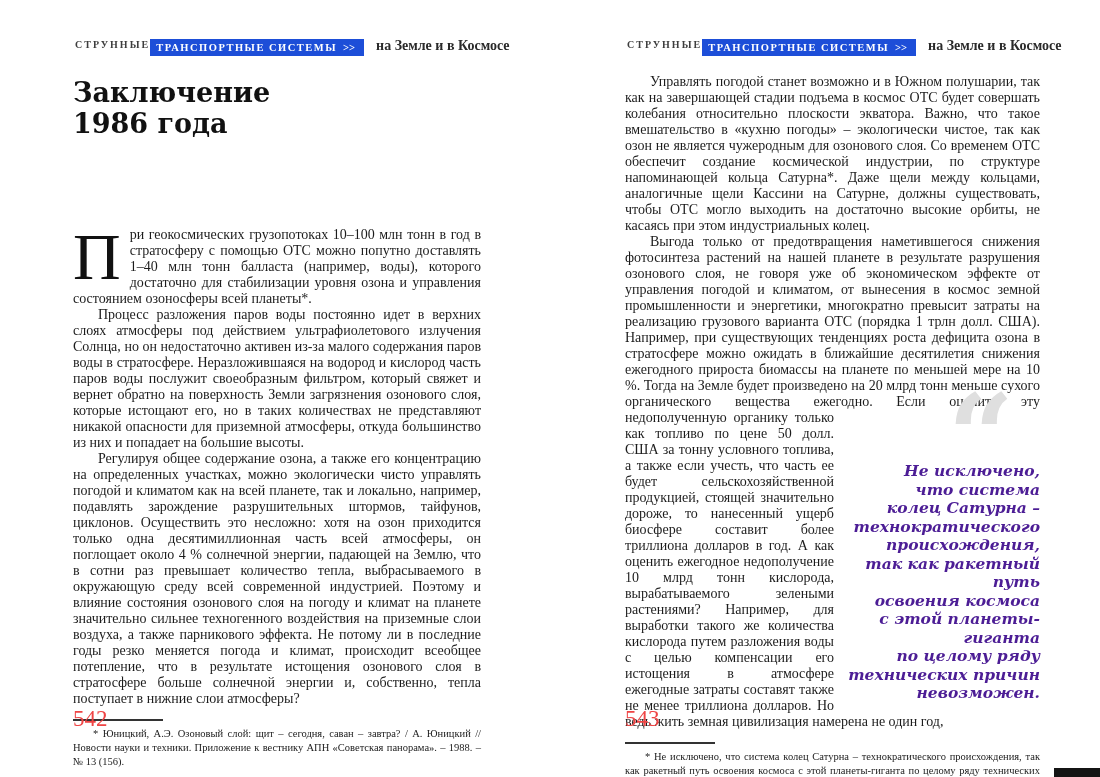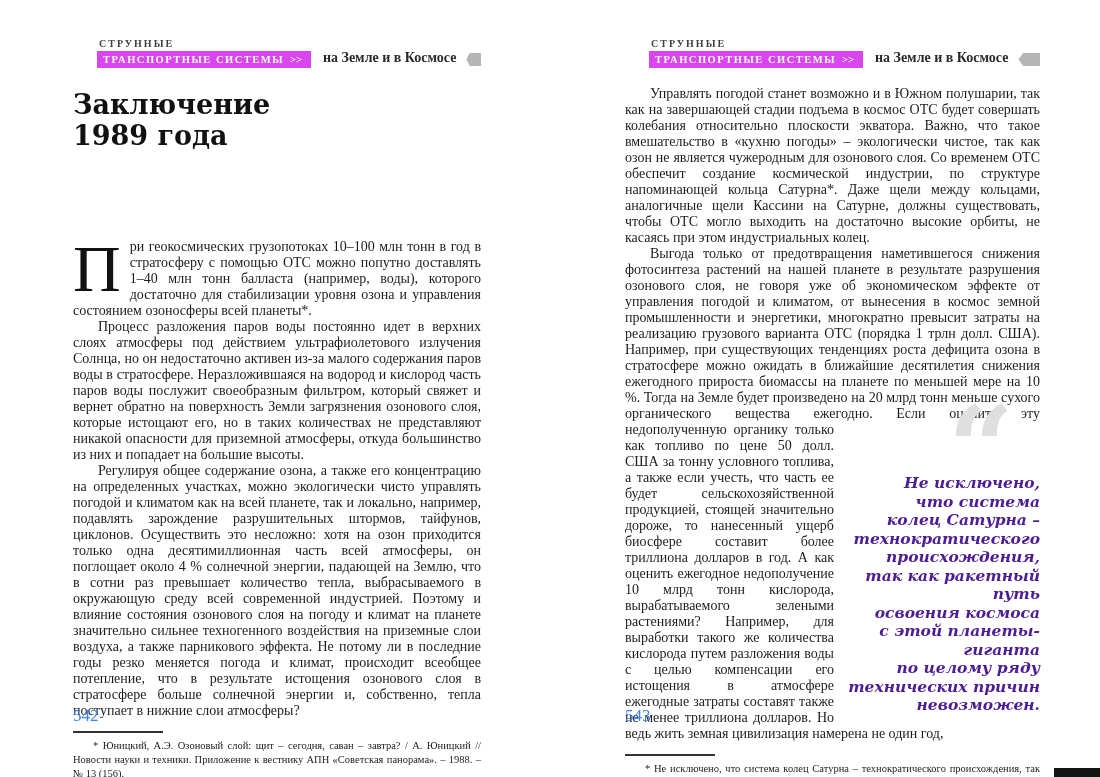--- a/index.html
+++ b/index.html
@@ -6,23 +6,23 @@
   body{
     width:1100px;height:777px;background:#ffffff;position:relative;
     font-family:"Liberation Serif", serif;color:#1c1c1c;overflow:hidden;
   }
   .page{position:absolute;top:38px;}
   .page-left{left:73px;width:408px;}
   .page-right{left:625px;width:415px;}
 
   
   .rh{display:flex;align-items:flex-end;}
-  .rh-left{display:flex;flex-direction:column;margin-left:24px;}
+  .rh-left{display:flex;flex-direction:row;}
   .rh-kicker{font-size:10px;font-weight:bold;letter-spacing:2px;color:#3d3d3d;margin:0 0 2px 2px;}
-  .rh-box{background:#d946ef;color:#ffffff;font-size:10.5px;font-weight:bold;
+  .rh-box{background:#1d4ed8;color:#ffffff;font-size:10.5px;font-weight:bold;
           letter-spacing:1.5px;padding:3px 9px 3px 6px;white-space:nowrap;}
   .rh-box .chev{margin-left:6px;letter-spacing:0;}
   .rh-line{flex:1;height:2px;background:#c9c9c9;margin:0 0 7px 0;}
   .rh-tagline{font-size:14px;font-weight:bold;color:#2a2a2a;margin:0 10px 2px 12px;white-space:nowrap;}
   .rh-arrow{width:40px;height:13px;background:#b5b5b5;margin-bottom:2px;
             clip-path:polygon(0 50%, 22% 0, 100% 0, 100% 100%, 22% 100%);}
 
   
   .chapter-title{font-family:"DejaVu Serif", serif;font-weight:bold;font-size:27px;
                  line-height:31px;margin-top:21px;white-space:pre-line;color:#111;}
@@ -30,21 +30,21 @@
   .bodytext p{margin:0;text-indent:25px;}
   .bodytext p.first{text-indent:0;}
   .leftbody{margin-top:88px;}
   .rightbody{margin-top:18px;}
   .dropcap{float:left;font-size:66px;line-height:50px;padding:5px 9px 2px 0;color:#111;}
 
   .footnote-rule{width:90px;height:2px;background:#333;margin:12px 0 6px 0;}
   .footnote{font-size:10.5px;line-height:14px;text-align:justify;color:#222;}
   .footnote{text-indent:20px;}
 
-  .pagenum{position:absolute;top:706px;font-size:17px;color:#3b82f6;}
+  .pagenum{position:absolute;top:706px;font-size:23px;color:#ef4444;}
   .pagenum-left{left:73px;}
   .pagenum-right{left:625px;width:415px;text-align:left;}
 
   
   .quote-float{float:right;width:192px;min-height:284px;margin:6px 0 4px 14px;position:relative;}
   .quote-mark{position:absolute;top:-20px;right:26px;font-family:"DejaVu Serif", serif;
               font-weight:bold;font-size:115px;line-height:80px;color:#dfdfdf;}
   .quote-text{position:relative;margin-top:46px;font-family:"DejaVu Serif", serif;
               font-weight:bold;font-style:italic;font-size:15.5px;line-height:18.5px;
               text-align:right;white-space:pre-line;color:#4c1d95;}
@@ -59,21 +59,21 @@
     <div class="rh-left">
       <div class="rh-kicker">СТРУННЫЕ</div>
       <div class="rh-box"><span>ТРАНСПОРТНЫЕ СИСТЕМЫ</span><span class="chev">&gt;&gt;</span></div>
     </div>
     <div class="rh-line"></div>
     <div class="rh-tagline">на Земле и в Космосе</div>
     <div class="rh-arrow"></div>
   </div>
 
   <h1 class="chapter-title">Заключение
-1989 года</h1>
+1986 года</h1>
 
   <div class="bodytext leftbody">
     <p class="first"><span class="dropcap">П</span><span>ри геокосмических грузопотоках 10–100 млн тонн в год в стратосферу с помощью ОТС можно попутно доставлять 1–40 млн тонн балласта (например, воды), которого достаточно для стабилизации уровня озона и управления состоянием озоносферы всей планеты*.</span></p>
     <p>Процесс разложения паров воды постоянно идет в верхних слоях атмосферы под действием ультрафиолетового излучения Солнца, но он недостаточно активен из-за малого содержания паров воды в стратосфере. Неразложившаяся на водород и кислород часть паров воды послужит своеобразным фильтром, который свяжет и вернет обратно на поверхность Земли загрязнения озонового слоя, которые истощают его, но в таких количествах не представляют никакой опасности для приземной атмосферы, откуда большинство из них и попадает на большие высоты.</p>
     <p>Регулируя общее содержание озона, а также его концентрацию на определенных участках, можно экологически чисто управлять погодой и климатом как на всей планете, так и локально, например, подавлять зарождение разрушительных штормов, тайфунов, циклонов. Осуществить это несложно: хотя на озон приходится только одна десятимиллионная часть всей атмосферы, он поглощает около 4 % солнечной энергии, падающей на Землю, что в сотни раз превышает количество тепла, выбрасываемого в окружающую среду всей современной индустрией. Поэтому и влияние состояния озонового слоя на погоду и климат на планете значительно сильнее техногенного воздействия на приземные слои воздуха, а также парникового эффекта. Не потому ли в последние годы резко меняется погода и климат, происходит всеобщее потепление, что в результате истощения озонового слоя в стратосфере больше солнечной энергии и, собственно, тепла поступает в нижние слои атмосферы?</p>
   </div>
 
   <div class="footnote-rule"></div>
   <div class="footnote">* Юницкий, А.Э. Озоновый слой: щит – сегодня, саван – завтра? / А. Юницкий // Новости науки и техники. Приложение к вестнику АПН «Советская панорама». – 1988. – № 13 (156).</div>
 </div>

